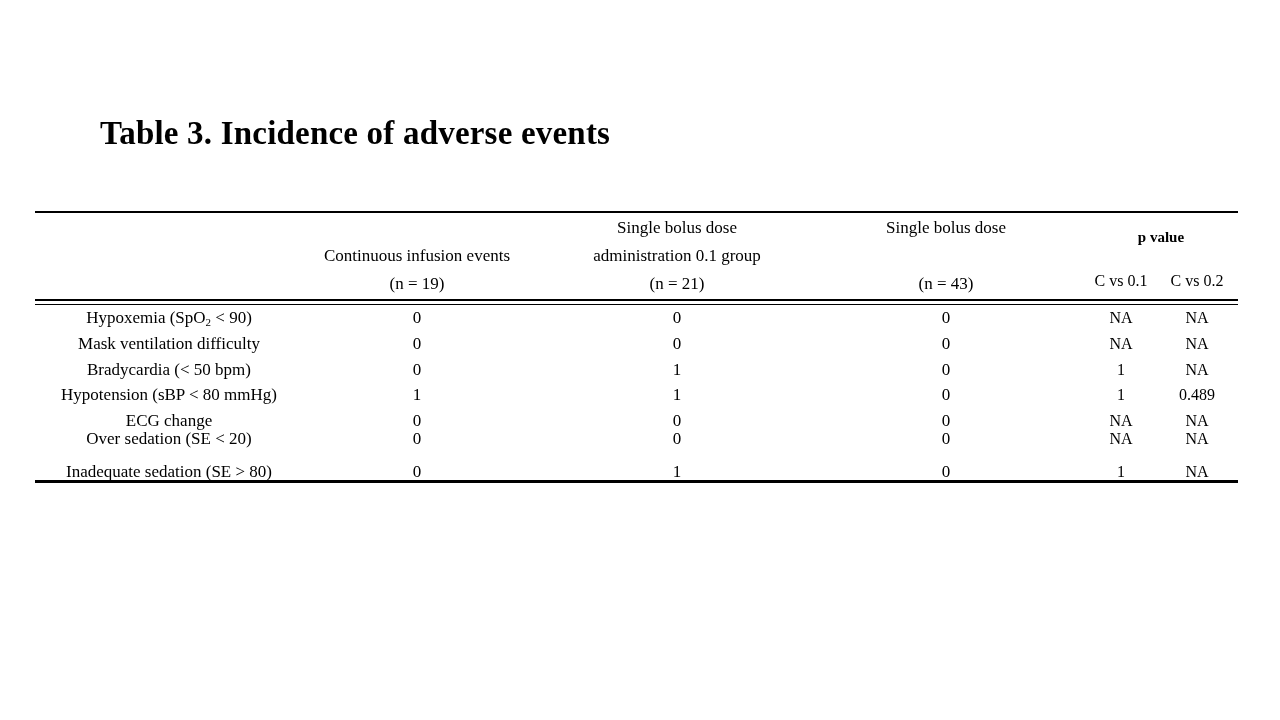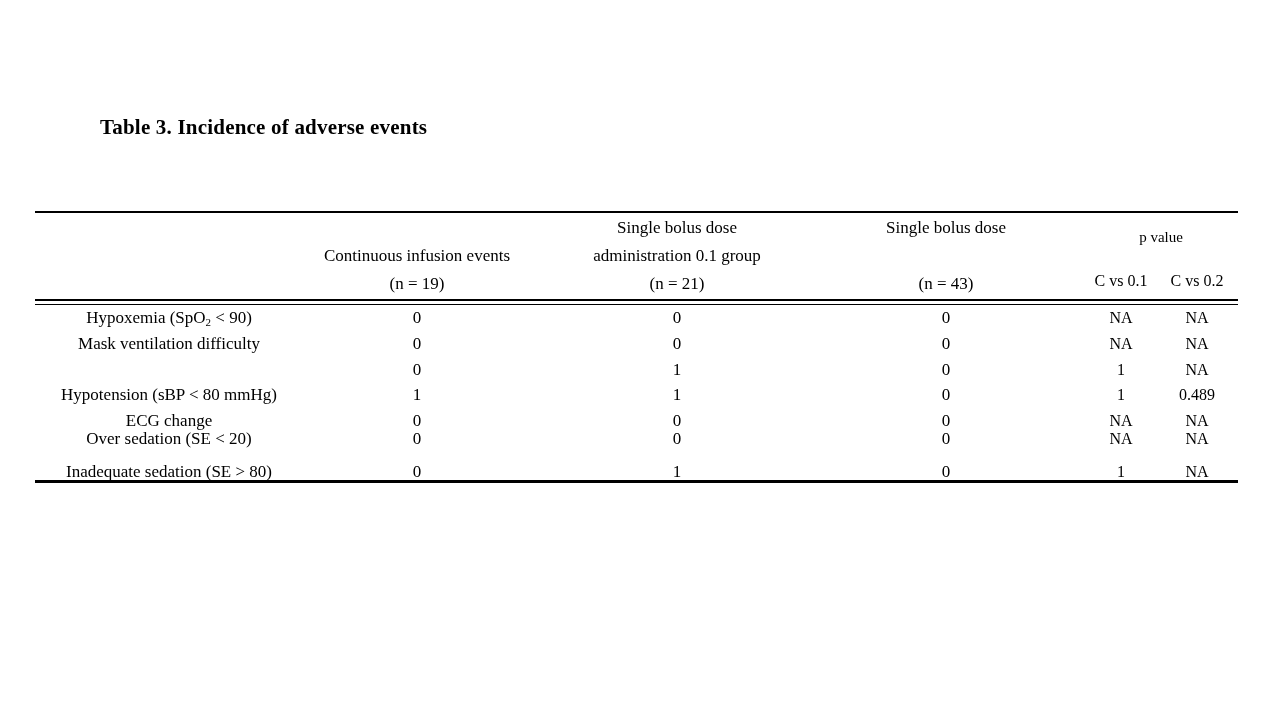--- a/index.html
+++ b/index.html
@@ -10,21 +10,21 @@
     background: #ffffff;
     color: #000000;
     font-family: "Liberation Serif", "DejaVu Serif", serif;
     overflow: hidden;
   }
   .title {
     position: absolute;
     left: 100px;
     top: 115px;
     margin: 0;
-    font-size: 21px;
+    font-size: 33px;
     font-weight: 700;
     letter-spacing: 0.2px;
     white-space: nowrap;
   }
   .tbl {
     position: absolute;
     left: 35px;
     top: 211px;
     width: 1203px;
     height: 275px;
@@ -49,21 +49,21 @@
   .hl3 { top: 61px; }
   .hp  { top: 14px; font-size: 15px; }
   .hpc { top: 58px; font-size: 15px; }
   
   .c-label { left: 0;      width: 268px; }
   .c-c     { left: 252px;  width: 260px; }
   .c-b01   { left: 512px;  width: 260px; }
   .c-b02   { left: 781px;  width: 260px; }
   .c-p01   { left: 1041px; width: 90px;  font-size: 16px; }
   .c-p02   { left: 1126px; width: 72px;  font-size: 16px; }
-  .c-pg    { left: 1046px; width: 160px; }
+  .c-pg    { left: 1046px; width: 160px; font-weight: bold; }
 
   .trow { position: absolute; left: 0; width: 100%; height: 24px; }
   .trow .cell { top: 0; }
   .subsc { font-size: 11px; vertical-align: -3px; }
 </style>
 </head>
 <body>
 
 <div class="page">
 
@@ -102,20 +102,21 @@
     <div class="trow" style="top:121px">
       <div class="cell c-label">Mask ventilation difficulty</div>
       <div class="cell c-c">0</div>
       <div class="cell c-b01">0</div>
       <div class="cell c-b02">0</div>
       <div class="cell c-p01">NA</div>
       <div class="cell c-p02">NA</div>
     </div>
 
     <div class="trow" style="top:147px">
+      <div class="cell c-label">Bradycardia (&lt; 50 bpm)</div>
       <div class="cell c-c">0</div>
       <div class="cell c-b01">1</div>
       <div class="cell c-b02">0</div>
       <div class="cell c-p01">1</div>
       <div class="cell c-p02">NA</div>
     </div>
 
     <div class="trow" style="top:172px">
       <div class="cell c-label">Hypotension (sBP &lt; 80 mmHg)</div>
       <div class="cell c-c">1</div>

